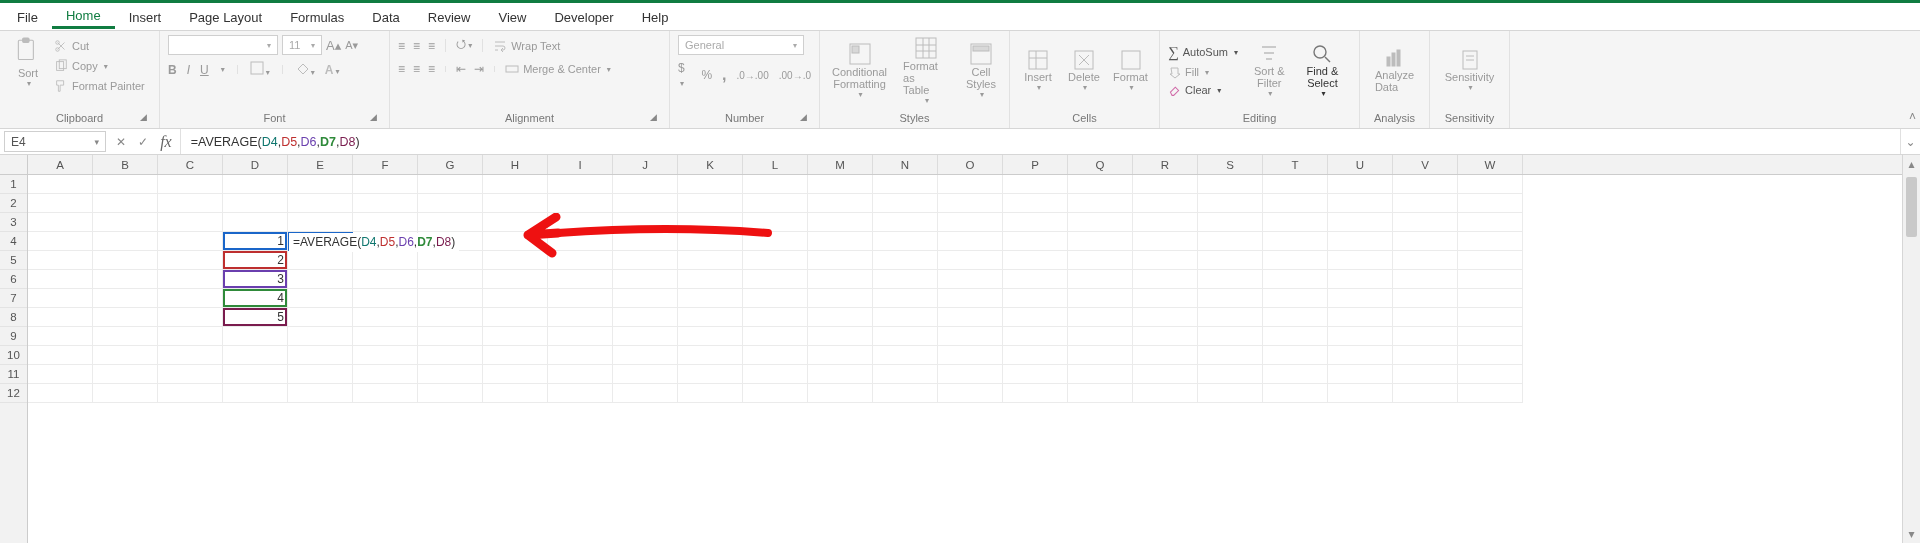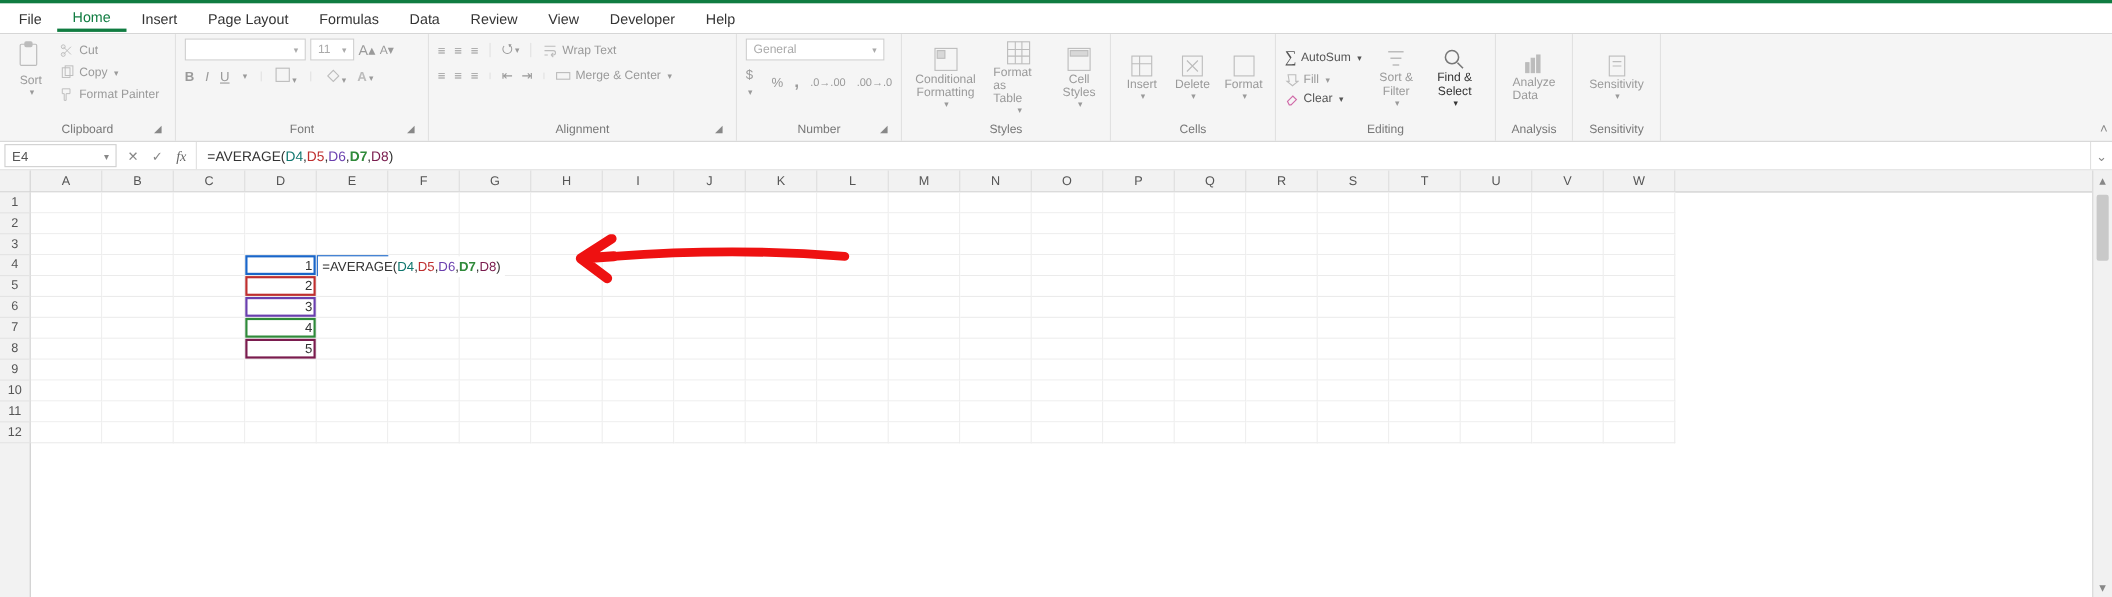--- a/index.html
+++ b/index.html
@@ -30,21 +30,21 @@
   .clear-btn { color:#555; }
   .clear-btn svg { stroke:#c33; fill:none; }
   .autosum-btn { color:#555; }
   .findselect { color:#333; }
 
   
   .formula-bar { display:flex; align-items:stretch; height:26px; border-bottom:1px solid #d6d6d6; }
   .namebox { width:102px; border:1px solid #cfcfcf; margin:2px 2px 2px 4px; display:flex; align-items:center; padding:0 6px; font-size:12px; color:#555; justify-content:space-between; }
   .namebox .dd { font-size:9px; color:#888; }
   .fb-buttons { display:flex; align-items:center; gap:12px; padding:0 8px; color:#888; }
-  .fb-fx { font-style:italic; font-family: "Times New Roman", serif; font-size:13px; color:#666; }
+  .fb-fx { font-style:italic; font-family: "Times New Roman", serif; font-size:16px; color:#666; }
   .formula-input { flex:1; border-left:1px solid #e0e0e0; display:flex; align-items:center; padding:0 10px; font-size:12.5px; color:#333; }
   .fb-expand { width:20px; display:flex; align-items:center; justify-content:center; color:#888; border-left:1px solid #e0e0e0;}
 
   
   .grid-wrap { position:relative; display:flex; height: calc(543px - 3px - 28px - 98px - 26px); }
   .corner { position:absolute; left:0; top:0; width:28px; height:20px; border-right:1px solid #ccc; border-bottom:1px solid #ccc; background:#f2f2f2; }
   .colheaders { position:absolute; left:28px; top:0; right:18px; height:20px; display:flex; border-bottom:1px solid #ccc; background:#f2f2f2; }
   .colheaders .ch { width:65px; border-right:1px solid #dcdcdc; text-align:center; line-height:20px; font-size:11.5px; color:#555; }
   .rowheaders { position:absolute; left:0; top:20px; width:28px; bottom:0; background:#f2f2f2; border-right:1px solid #ccc; }
   .rowheaders .rh { height:19px; border-bottom:1px solid #e3e3e3; text-align:center; line-height:19px; font-size:11.5px; color:#555; }

